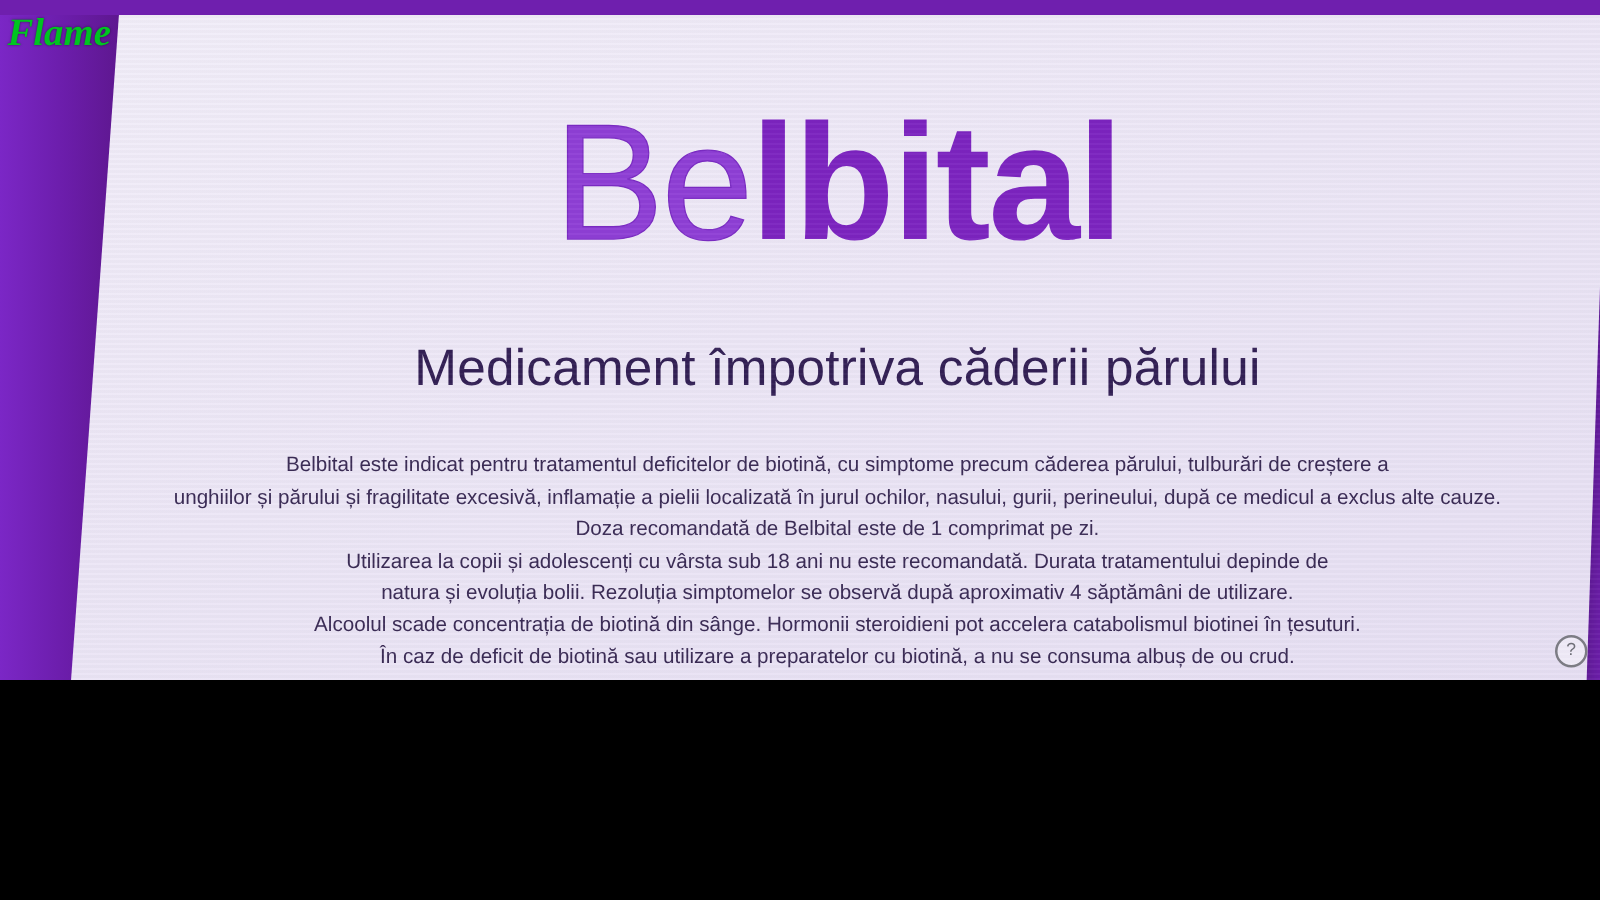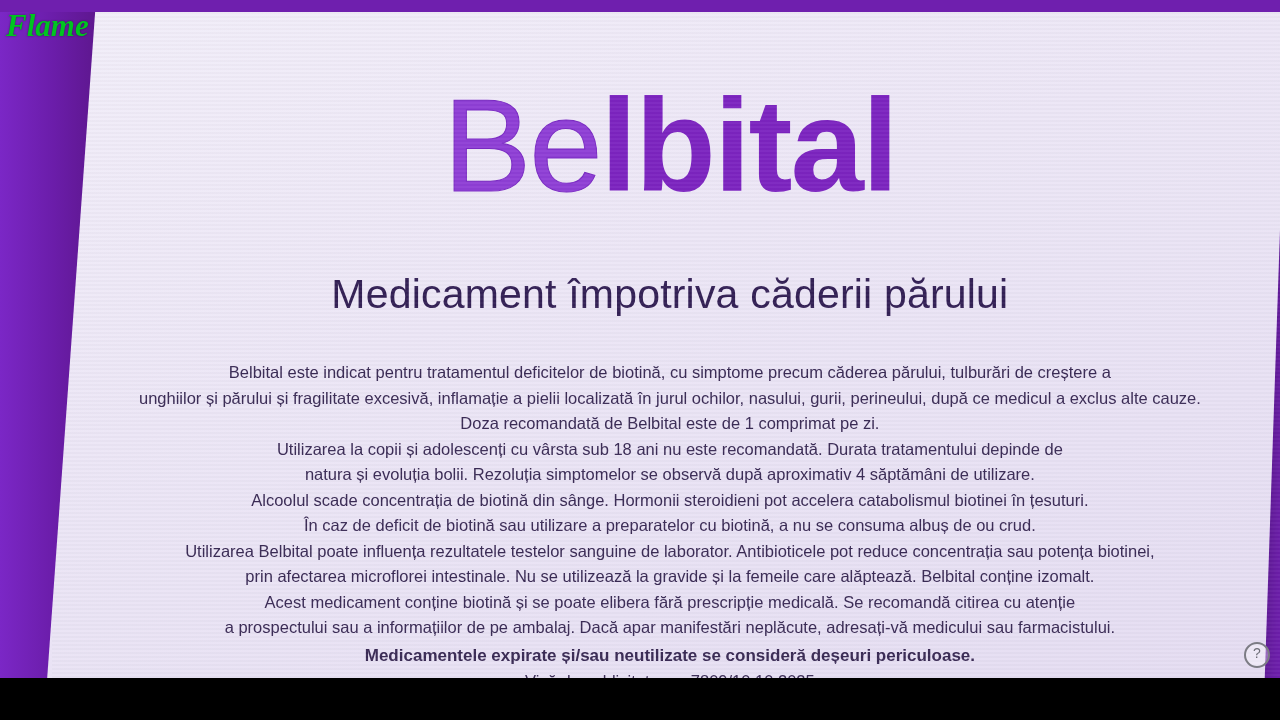--- a/index.html
+++ b/index.html
@@ -10,21 +10,21 @@
   body {
     width: 1280px;
     height: 720px;
     overflow: hidden;
     font-family: "Liberation Sans", sans-serif;
   }
 
   #stage {
     position: relative;
     width: 1280px;
-    height: 678px;
+    height: 544px;
     background: #6d21b5;
     overflow: hidden;
   }
 
   
   .bg-purple {
     position: absolute;
     inset: 0;
     background: linear-gradient(100deg, #7a23c4 0%, #7a23c4 4%, #8a2ed4 5%, #6f1fae 8%, #6f1fae 100%);
   }

